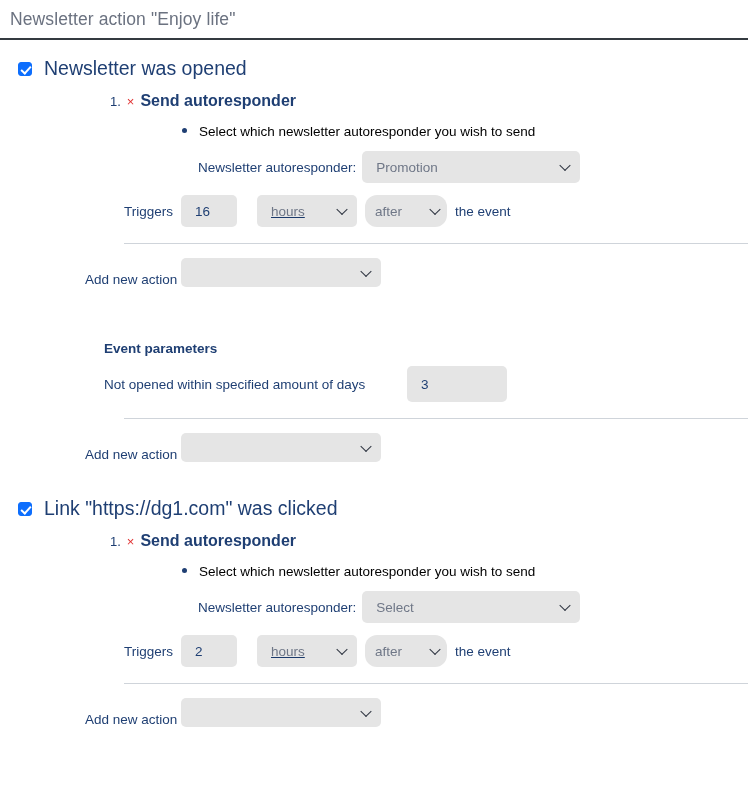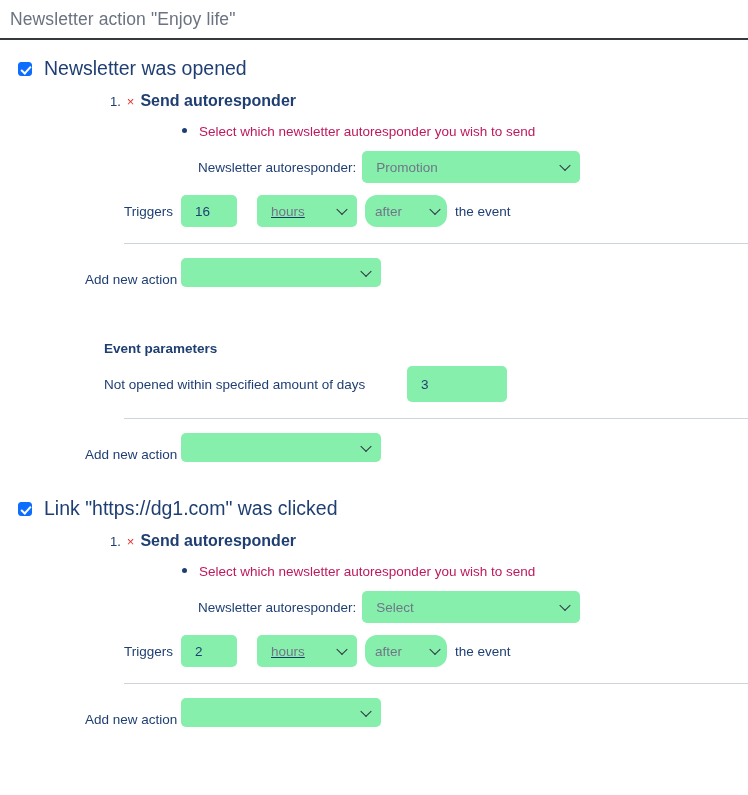--- a/index.html
+++ b/index.html
@@ -119,38 +119,38 @@
   .bullet-dot {
     width: 5px;
     height: 5px;
     border-radius: 50%;
     background: #1f3f73;
     flex: 0 0 auto;
     transform: translateY(-3px);
   }
   .bullet-text {
     font-size: 13.5px;
-    color: #be185d;
+    color: #000000;
     margin-left: 12px;
     white-space: nowrap;
   }
 
   
   .ctrl-row {
     display: flex;
     align-items: center;
     margin-top: 12px;
   }
   .ctrl-label {
     font-size: 13.5px;
     color: #1f3f73;
     white-space: nowrap;
   }
   .select, .textinput {
-    background: #86efac;
+    background: #e5e5e5;
     border: none;
     border-radius: 5px;
     height: 32px;
     font-family: "Liberation Sans", sans-serif;
     font-size: 13.5px;
     display: flex;
     align-items: center;
     position: relative;
     cursor: pointer;
   }

